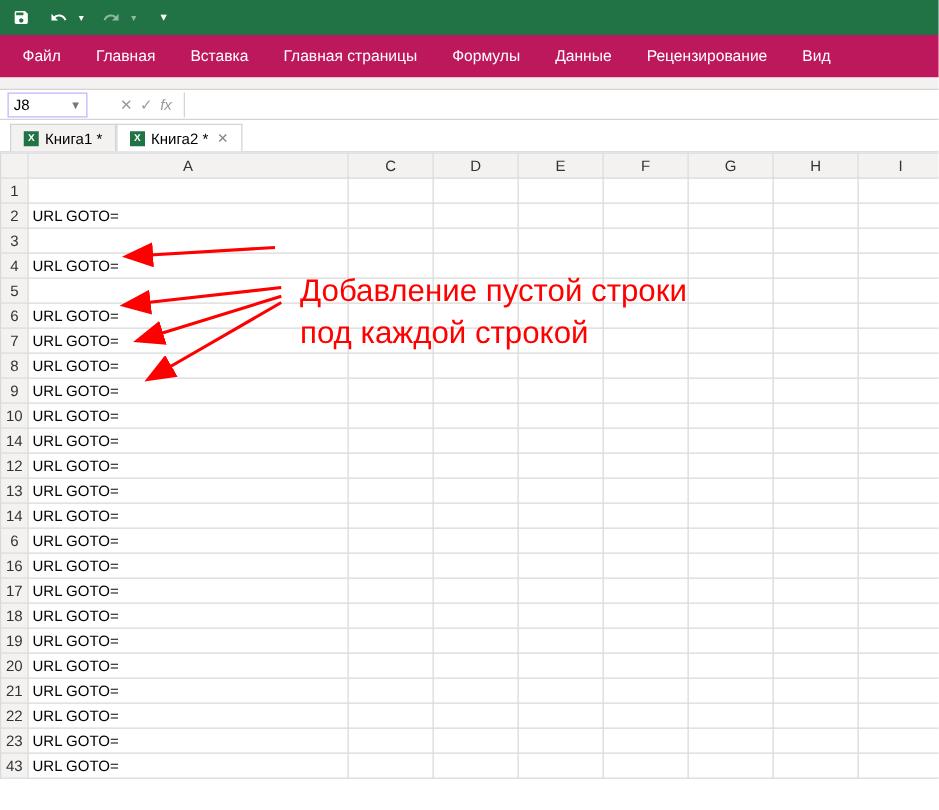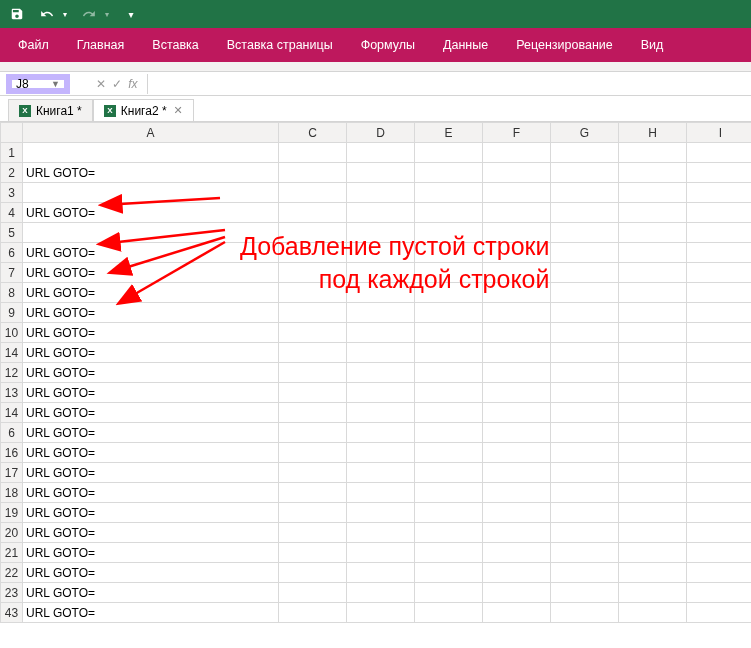--- a/index.html
+++ b/index.html
@@ -5,39 +5,39 @@
   * { margin: 0; padding: 0; box-sizing: border-box; font-family: "Segoe UI", Tahoma, sans-serif; }
   body { width: 751px; height: 648px; overflow: hidden; background: #fff; position: relative; }
   .titlebar { background: #217346; height: 28px; display: flex; align-items: center; padding: 0 6px; gap: 8px; }
   .titlebar .qat-btn { width: 22px; height: 22px; display: flex; align-items: center; justify-content: center; color: #fff; font-size: 12px; }
   .titlebar svg { fill:#fff; }
   .ribbon-tabs { background: #be185d; height: 34px; display: flex; align-items: center; padding: 0 4px; gap: 0; }
   .ribbon-tab { color: #fff; font-size: 12.5px; padding: 8px 14px; cursor: pointer; }
   .ribbon-tab:first-child { font-weight: 500; }
   .ribbon-body { height: 10px; background: #f3f2f1; border-bottom: 1px solid #d4d4d4; }
   .name-fx { height: 24px; display: flex; align-items: center; border-bottom: 1px solid #d4d4d4; background:#fff; }
-  .name-box { width: 64px; height: 20px; border: 6px solid #c4b5fd; margin-left: 6px; font-size: 12px; display:flex; align-items:center; padding:0 4px; justify-content:space-between;}
+  .name-box { width: 64px; height: 20px; border: 1px solid #c4b5fd; margin-left: 6px; font-size: 12px; display:flex; align-items:center; padding:0 4px; justify-content:space-between;}
   .name-box .dd{ font-size:9px; color:#777;}
   .fx-sep{ width:20px;}
   .fx-btns{ display:flex; align-items:center; gap:6px; padding:0 6px; color:#999;}
   .fx-btns span{ font-size:12px;}
   .doc-tabs { height: 26px; background:#fff; border-bottom:1px solid #d4d4d4; display:flex; align-items:flex-end; padding-left:8px; gap:0;}
   .doc-tab{ height:22px; display:flex; align-items:center; padding:0 10px; font-size:12px; border:1px solid #d4d4d4; border-bottom:none; background:#f3f2f1; gap:5px;}
   .doc-tab.active{ background:#fff;}
   .doc-tab .xi{ width:12px; height:12px; background:#217346; display:inline-flex; align-items:center; justify-content:center; color:#fff; font-size:8px; font-weight:bold;}
   .doc-tab .close{ color:#888; font-size:11px; margin-left:2px;}
   .grid-wrap{ position:relative; overflow:hidden; height: calc(648px - 28px - 34px - 10px - 24px - 26px);}
   table.grid{ border-collapse:collapse; table-layout:fixed; width: 740px;}
   table.grid th, table.grid td{ border:1px solid #d9d9d9; font-size:12px; font-weight:normal; height:20px; overflow:hidden; white-space:nowrap; text-align:left; padding:0 3px; background:#fff;}
   table.grid th{ background:#f3f2f1; text-align:center; color:#333;}
   table.grid th.rowh{ width:22px; text-align:center;}
   table.grid .corner{ background:#f3f2f1; width:22px;}
   .colA{ width:256px;}
   .colN{ width:68px;}
-  .annot{ position:absolute; color:#ff0000; font-size:25px; line-height:1.3; left:240px; top: 108px; pointer-events:none; font-family: Arial, sans-serif; text-align: right;}
+  .annot{ position:absolute; color:#ff0000; font-size:25px; line-height:1.3; left:240px; top: 95px; pointer-events:none; font-family: Arial, sans-serif;}
   .arrows{ position:absolute; pointer-events:none; left:0; top:0;}
 </style>
 </head>
 <body>
 
 <div class="titlebar">
   <div class="qat-btn">
     <svg width="14" height="14" viewBox="0 0 24 24">
         <path d="M17 3H5c-1.1 0-2 .9-2 2v14c0 1.1.9 2 2 2h14c1.1 0 2-.9 2-2V7l-4-4zm-5 16c-1.66 0-3-1.34-3-3s1.34-3 3-3 3 1.34 3 3-1.34 3-3 3zm3-10H5V5h10v4z"></path>
       </svg>
@@ -54,21 +54,21 @@
       </svg>
   </div>
   <div class="qat-btn" style="width:10px; margin-left:-6px; font-size:8px; color:#fff; opacity:.5;">▾</div>
   <div class="qat-btn" style="font-size:10px;">▾</div>
 </div>
 
 <div class="ribbon-tabs">
   <div class="ribbon-tab">Файл</div>
   <div class="ribbon-tab">Главная</div>
   <div class="ribbon-tab">Вставка</div>
-  <div class="ribbon-tab">Вставка страницы</div>
+  <div class="ribbon-tab">Главная страницы</div>
   <div class="ribbon-tab">Формулы</div>
   <div class="ribbon-tab">Данные</div>
   <div class="ribbon-tab">Рецензирование</div>
   <div class="ribbon-tab">Вид</div>
 </div>
 
 <div class="ribbon-body"></div>
 
 <div class="name-fx">
   <div class="name-box">

